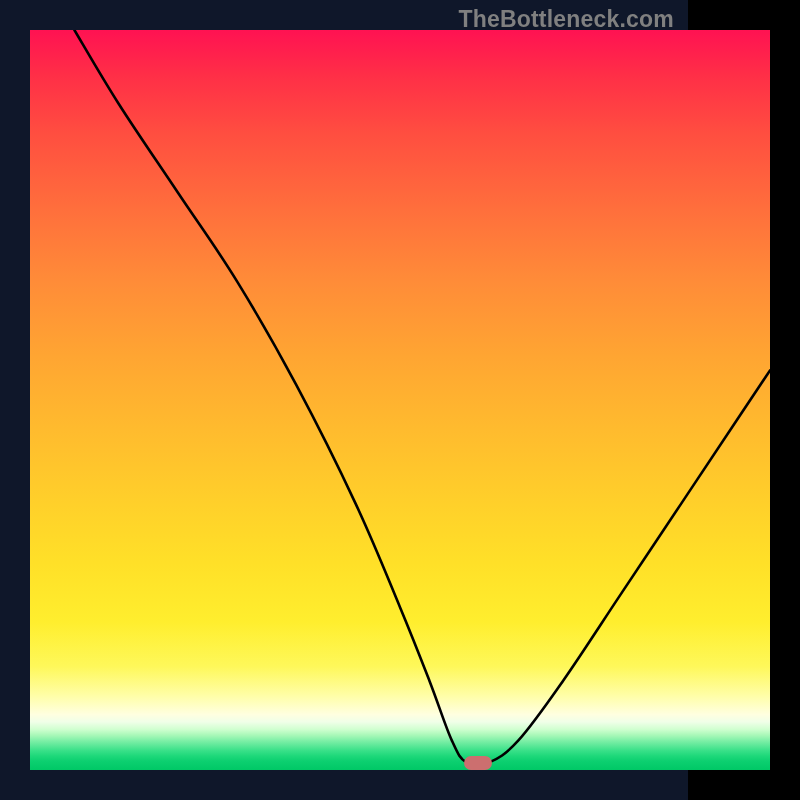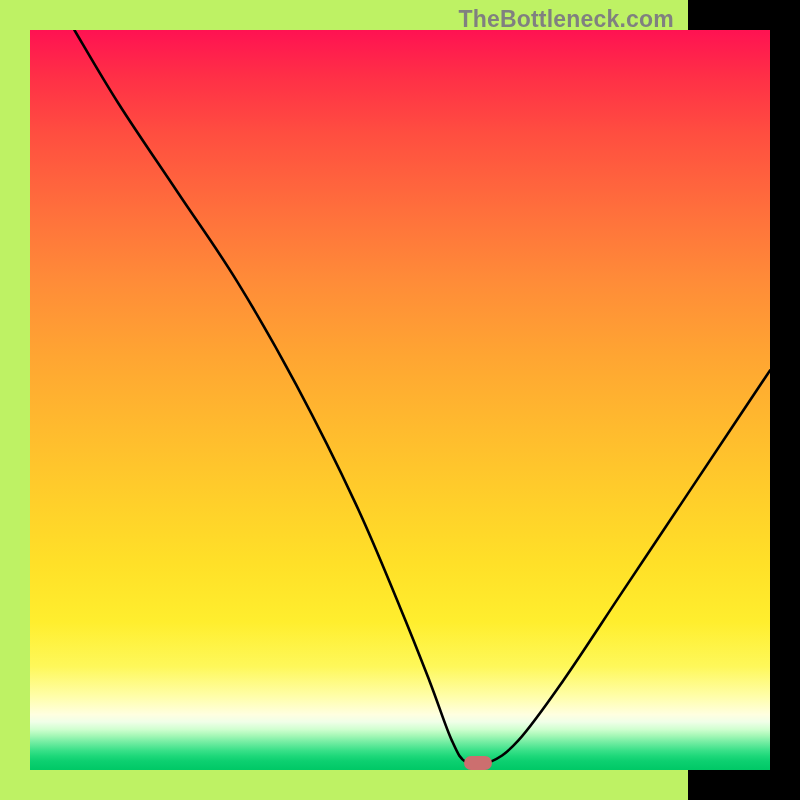--- a/index.html
+++ b/index.html
@@ -7,21 +7,21 @@
     padding: 0;
     width: 800px;
     height: 800px;
     background: #000;
     overflow: hidden;
   }
   .container {
     position: relative;
     width: 688px;
     height: 800px;
-    background: #bef264;
+    background: #0f172a;
   }
   .plot-area {
     position: absolute;
     left: 30px;
     top: 30px;
     width: 740px;
     height: 740px;
   }
   .gradient-bg {
     position: absolute;

